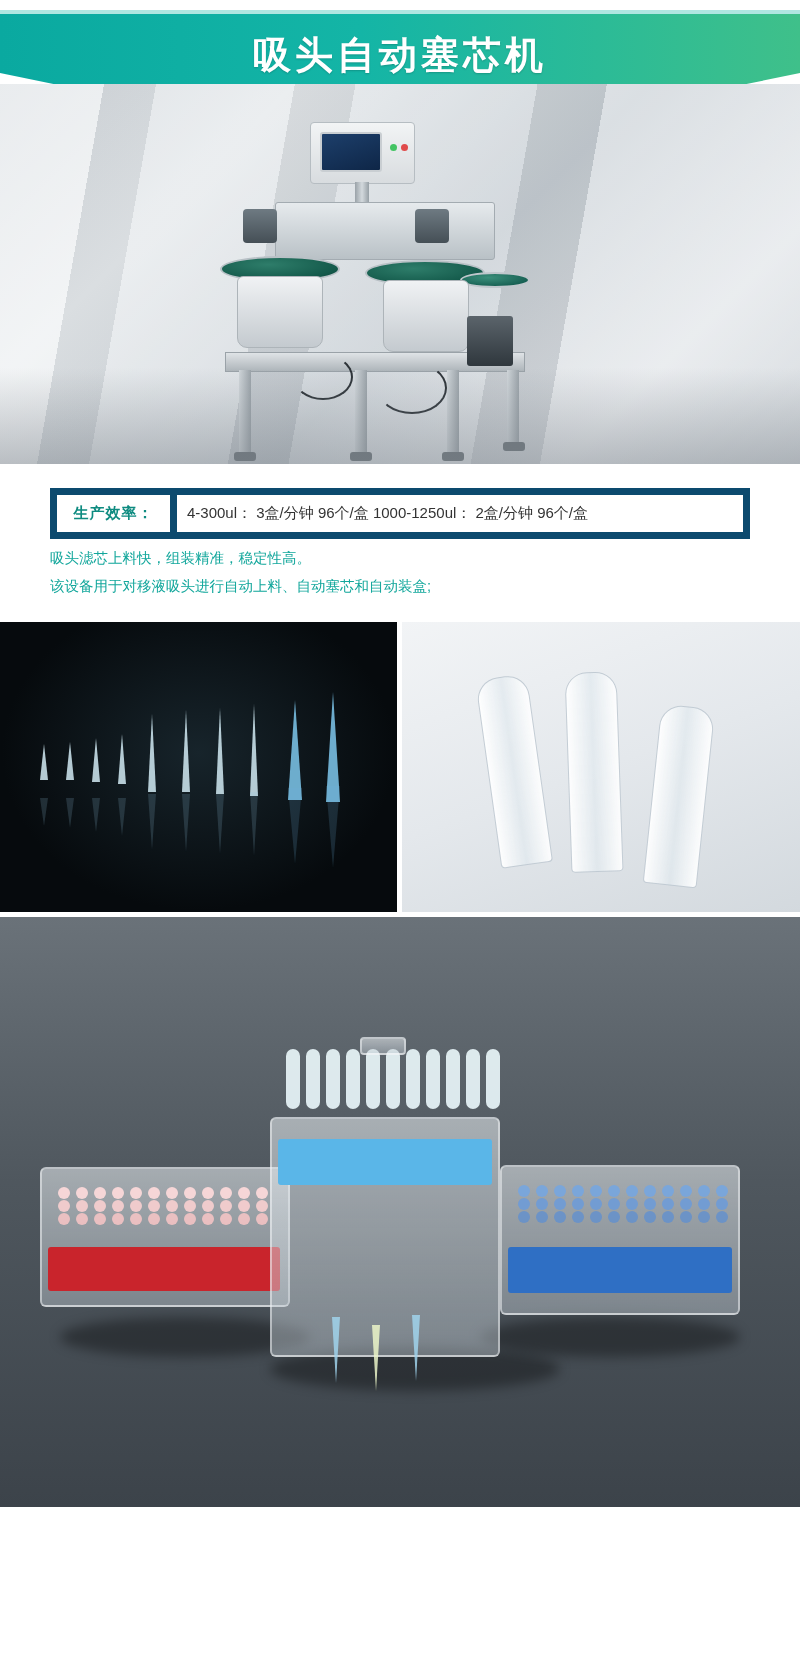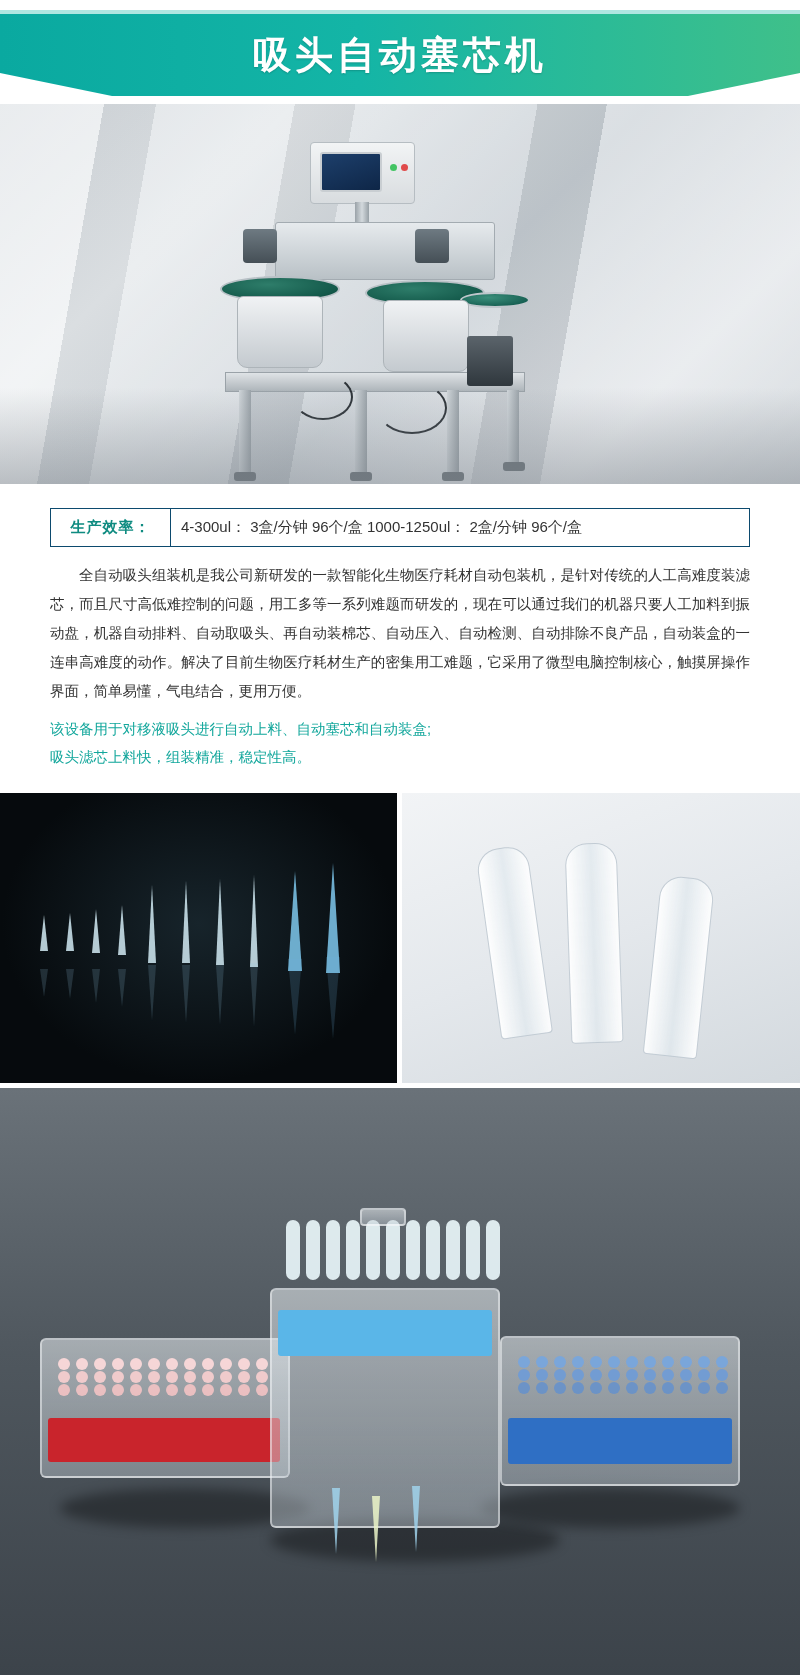--- a/index.html
+++ b/index.html
@@ -10,21 +10,21 @@
   }
   .page {
     width: 800px;
     position: relative;
     overflow: hidden;
   }
 
   
   .banner {
     position: relative;
-    height: 104px;
+    height: 84px;
     background: #ffffff;
     overflow: hidden;
   }
   .banner-shape {
     position: absolute;
     top: 14px;
     left: 0;
     width: 800px;
     height: 82px;
     background: linear-gradient(90deg, #0aa9a0 0%, #14b5a6 45%, #3fc08a 100%);
@@ -203,21 +203,21 @@
 
   
   .spec-wrap { padding: 24px 50px 0 50px; }
   table.spec {
     width: 700px;
     border-collapse: collapse;
     font-size: 15px;
     color: #222;
   }
   table.spec td {
-    border: 1px solid #0c4a6e;
+    border: 7px solid #0c4a6e;
     padding: 9px 10px;
     height: 36px;
   }
   td.lab {
     background: #ffffff;
     color: #0e8b80;
     font-weight: bold;
     width: 120px;
     text-align: center;
     letter-spacing: 1px;
@@ -374,25 +374,24 @@
     <table class="spec">
       <tbody>
           <tr>
         <td class="lab">生产效率：</td>
         <td class="val" colspan="3">4-300ul： 3盒/分钟 96个/盒  1000-1250ul： 2盒/分钟 96个/盒</td>
       </tr>
     </tbody>
       </table>
   </div>
 
-  <div class="desc">全自动吸头组装机是我公司新研发的一款智能化生物医疗耗材自动包装机，是针对传统的人工高难度装滤芯，而且尺寸高低难控制的问题，用工多等一系列难题而研发的，现在可以通过我们的机器只要人工加料到振动盘，机器自动排料、自动取吸头、再自动装棉芯、自动压入、自动检测、自动排除不良产品，自动装盒的一连串高难度的动作。解决了目前生物医疗耗材生产的密集用工难题，它采用了微型电脑控制核心，触摸屏操作界面，简单易懂，气电结合，更用万便。</div>
 
   <div class="highlight">
+    <div>吸头滤芯上料快，组装精准，稳定性高。</div>
     <div>该设备用于对移液吸头进行自动上料、自动塞芯和自动装盒;</div>
-    <div>吸头滤芯上料快，组装精准，稳定性高。</div>
   </div>
 
   <div class="photo-row">
     <div class="photo-dark">
       <div class="tip-a" style="left:40px;bottom:132px;border-bottom-width:36px;"></div>
       <div class="refl" style="left:40px;bottom:86px;border-top-width:28px;"></div>
       <div class="tip-a" style="left:66px;bottom:132px;border-bottom-width:38px;"></div>
       <div class="refl" style="left:66px;bottom:84px;border-top-width:30px;"></div>
       <div class="tip-a" style="left:92px;bottom:130px;border-bottom-width:44px;"></div>
       <div class="refl" style="left:92px;bottom:80px;border-top-width:34px;"></div>

